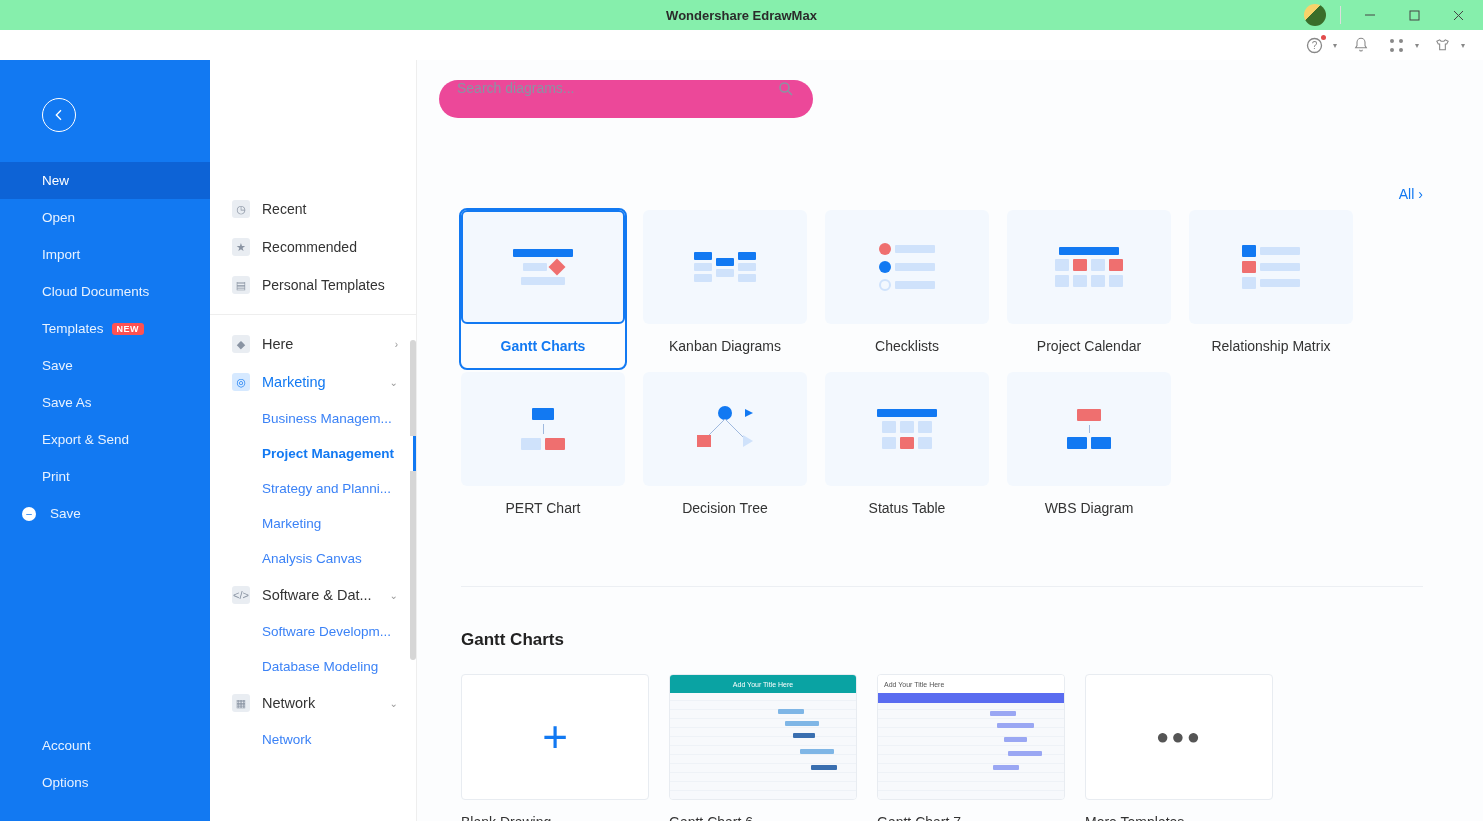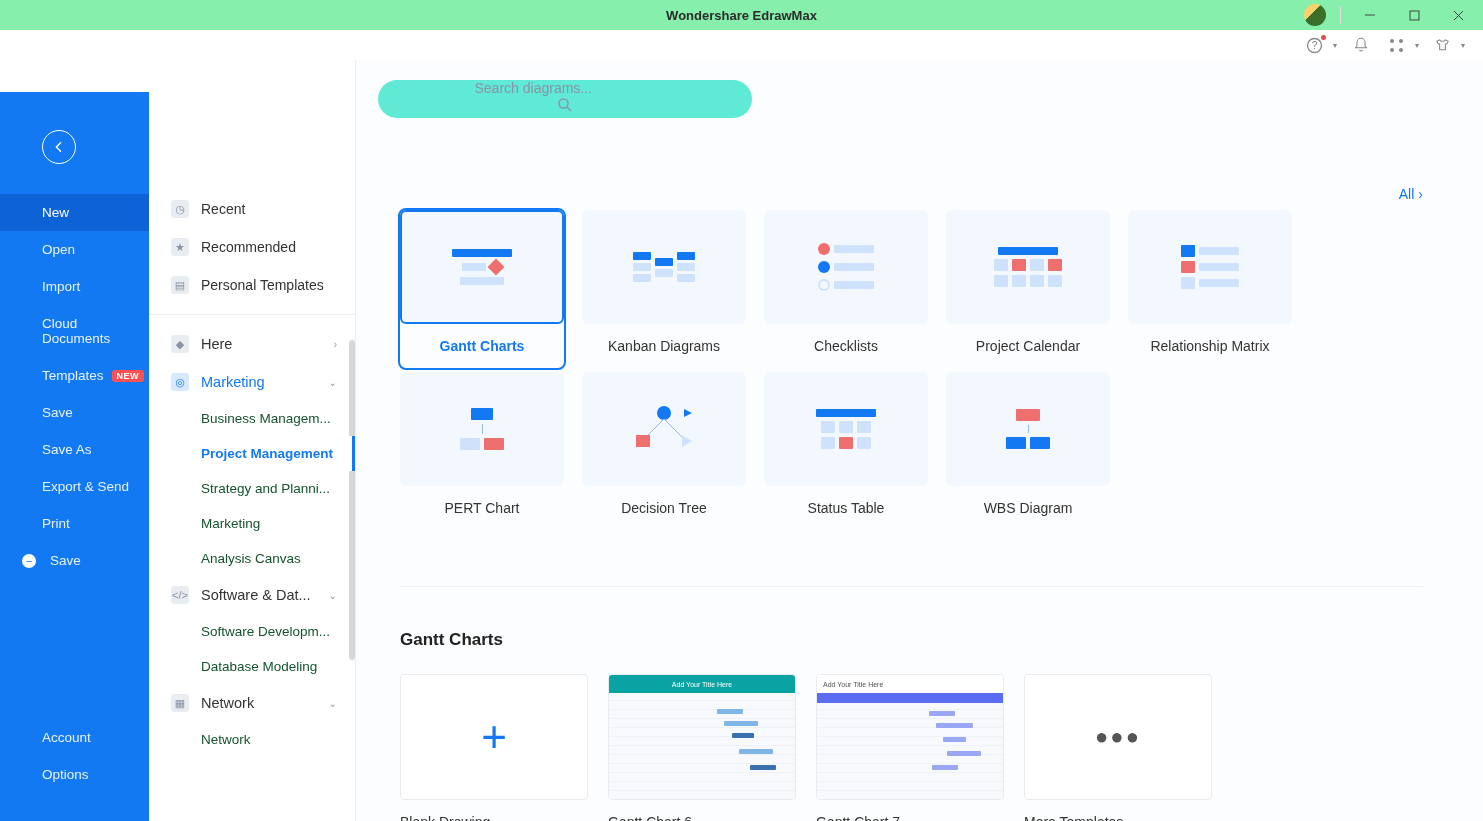--- a/index.html
+++ b/index.html
@@ -15,46 +15,46 @@
 
 
 .topicons { height: 30px; display: flex; justify-content: flex-end; align-items: center; gap: 12px; padding-right: 18px; }
 .topicon { width: 24px; height: 24px; color: #666; display: flex; align-items: center; justify-content: center; position: relative; cursor: pointer; }
 .topicon .dot { position: absolute; top: 2px; right: 1px; width: 5px; height: 5px; border-radius: 50%; background: #e24c4c; }
 .drop-caret { font-size: 8px; color: #888; margin-left: -6px; }
 
 .main { flex: 1; display: flex; min-height: 0; }
 
 
-.sidebar { width: 149px; background: #1279f2; color: #fff; display: flex; flex-direction: column; margin-top: 32px; }
+.sidebar { width: 210px; background: #1279f2; color: #fff; display: flex; flex-direction: column; }
 .back-circle { width: 34px; height: 34px; border: 1.5px solid #fff; border-radius: 50%; margin: 38px 0 30px 42px; display: flex; align-items: center; justify-content: center; cursor: pointer; }
 .side-item { padding: 11px 0 11px 42px; font-size: 13.5px; color: #e8f2ff; cursor: pointer; display: flex; align-items: center; gap: 8px; }
 .side-item.active { background: #0d63d6; color: #fff; }
 .badge-new { background: #ff5151; color: #fff; font-size: 9px; font-weight: 700; padding: 1px 5px; border-radius: 3px; letter-spacing: 0.5px; }
 .exit-icon { width: 14px; height: 14px; border-radius: 50%; background: #fff; display: inline-flex; align-items: center; justify-content: center; color: #1279f2; font-size: 10px; margin-left: -20px; margin-right: 6px; }
-.sidebar-bottom { margin-top: auto; padding-bottom: 28px; text-align: right; }
+.sidebar-bottom { margin-top: auto; padding-bottom: 20px; text-align: right; }
 
 
 .panel2 { width: 207px; background: #fff; border-right: 1px solid #eee; display: flex; flex-direction: column; position: relative; }
 .panel2 .scrollhint { position: absolute; right: 0; top: 280px; width: 6px; height: 320px; background: #d6d6d6; border-radius: 3px; } 
 
 .cat-section { padding-top: 130px; }
 .cat-top { padding: 10px 20px 10px 22px; display: flex; align-items: center; gap: 12px; font-size: 14px; color: #333; cursor: pointer; }
 .cat-top .ic { width: 18px; height: 18px; background: #e9edf2; border-radius: 3px; display: flex; align-items: center; justify-content: center; font-size: 11px; color: #8a94a3; }
 .cat-heading { padding: 10px 18px 10px 22px; display: flex; align-items: center; gap: 12px; font-size: 14.5px; color: #333; cursor: pointer; }
 .cat-heading .ic { width: 18px; height: 18px; border-radius: 3px; display: flex; align-items: center; justify-content: center; font-size: 11px; }
 .cat-heading .chev { margin-left: auto; font-size: 10px; color: #999; }
 .cat-heading.active-h { color: #1279f2; }
 .cat-heading.active-h .ic { background: #d6e9ff; color: #1279f2; }
-.cat-sub { padding: 10px 18px 10px 52px; font-size: 13.5px; color: #14532d; cursor: pointer; white-space: nowrap; overflow: hidden; text-overflow: ellipsis; }
+.cat-sub { padding: 10px 18px 10px 52px; font-size: 13.5px; color: #3b82f6; cursor: pointer; white-space: nowrap; overflow: hidden; text-overflow: ellipsis; }
 .cat-sub.active-sub { color: #1279f2; font-weight: 700; background: #fff; border-right: 3px solid #1279f2; position: relative; }
 
 
 .content { flex: 1; background: #fcfdfe; overflow-y: auto; position: relative; }
-.search-box { position: absolute; left: 22px; top: 20px; width: 374px; height: 38px; background: #5eead4; border-radius: 19px; display: flex; align-items: center; padding: 0 18px; flex-direction: column; }
+.search-box { position: absolute; left: 22px; top: 20px; width: 374px; height: 38px; background: #ec4899; border-radius: 19px; display: flex; align-items: flex-start; padding: 0 18px; }
 .search-box input { border: none; background: transparent; outline: none; font-size: 14px; flex: 1; color: #333; }
 .search-box input::placeholder { color: #8a94a3; }
 .search-icon { color: #8a94a3; }
 
 .all-link { position: absolute; right: 60px; top: 126px; color: #1279f2; font-size: 14px; cursor: pointer; }
 .all-link .chv { margin-left: 4px; }
 
 .tiles { position: absolute; left: 44px; top: 150px; display: grid; grid-template-columns: repeat(5, 164px); gap: 18px; }
 .tile { width: 164px; cursor: pointer; text-align: center; }
 .tile-img { width: 164px; height: 114px; background: #f3f8fe; border-radius: 6px; display: flex; align-items: center; justify-content: center; }

